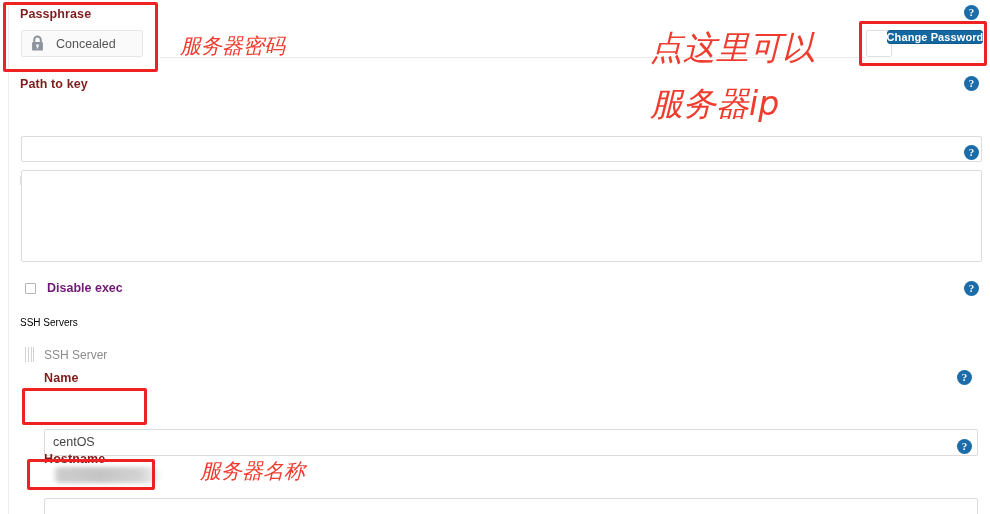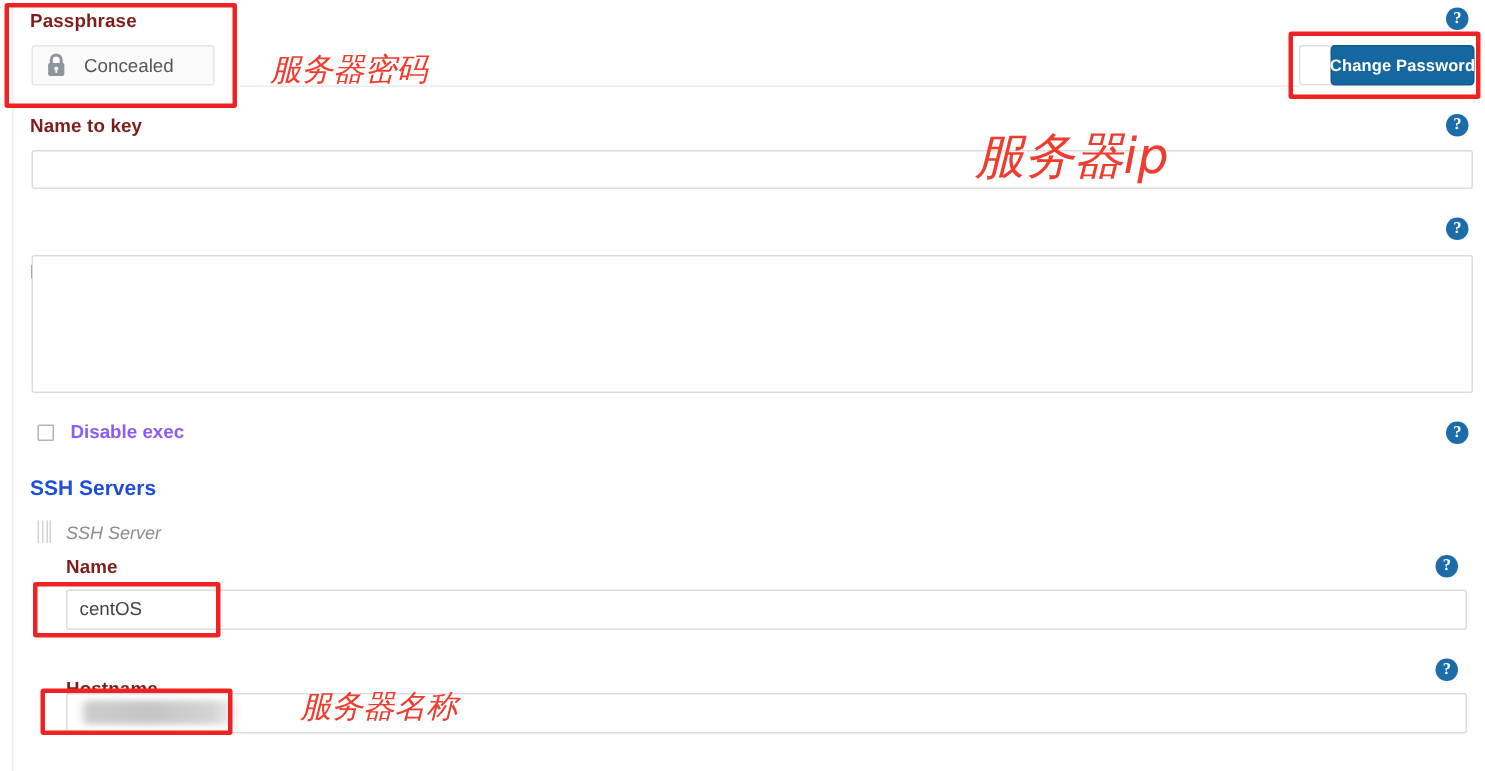--- a/index.html
+++ b/index.html
@@ -43,20 +43,21 @@
     box-sizing: border-box;
     background: #ffffff;
     border: 1px solid #dcdcdc;
     border-radius: 2px;
     font-size: 12.5px;
     color: #444444;
     padding: 0 8px;
     line-height: 24px;
     white-space: nowrap;
     overflow: hidden;
+    margin-top: 36px;
   }
 
   .row-sep {
     position: absolute;
     height: 1px;
     background: #ebebeb;
   }
 
   
   .conceal-box {
@@ -144,30 +145,30 @@
     height: 11px;
     box-sizing: border-box;
     border: 1px solid #b4b4b4;
     background: #ffffff;
     border-radius: 1px;
     flex: 0 0 auto;
   }
   .chk-label {
     font-size: 12.5px;
     font-weight: bold;
-    color: #8b5cf6;
+    color: #701a75;
     margin-left: 11px;
     white-space: nowrap;
   }
 
   .section-title {
     position: absolute;
-    font-size: 14px;
-    font-weight: bold;
-    color: #1d4ed8;
+    font-size: 10px;
+    font-weight: normal;
+    color: #000000;
   }
 
   
   .server-row {
     position: absolute;
     display: flex;
     align-items: center;
   }
   .grip {
     width: 9px;
@@ -240,46 +241,46 @@
         <rect x="6.85" y="11.0" width="1.3" height="2.6" fill="#f3f4f5"></rect>
       </svg>
     </span>
     <span class="conceal-text">Concealed</span>
   </div>
 
   <div class="row-sep" style="left:160px; top:57px; width:706px;"></div>
 
   <div class="btn-ghost" style="left:866px; top:30px; width:26px; height:27px;"></div>
 
-  <div class="btn-primary" style="left:887px; top:30px; width:96px; height:27px;">Change Password</div>
+  <div class="btn-primary" style="left:887px; top:30px; width:96px; height:14px;">Change Password</div>
 
   <div class="help-icon" style="left:964px; top:5px;">?</div>
 
-  <div class="field-label" style="left:20px; top:77px;">Name to key</div>
+  <div class="field-label" style="left:20px; top:77px;">Path to key</div>
 
   <div class="text-input" style="left:21px; top:100px; width:961px; height:26px;"></div>
 
   <div class="help-icon" style="left:964px; top:76px;">?</div>
 
   <div class="field-label" style="left:20px; top:146px;margin-top:28px;">Key</div>
 
   <div class="key-area" style="left:21px; top:170px; width:961px; height:92px;"></div>
 
   <div class="help-icon" style="left:964px; top:145px;">?</div>
 
   <div class="chk-wrap" style="left:25px; top:281px;">
     <span class="chk-box"></span>
     <span class="chk-label">Disable exec</span>
   </div>
 
   <div class="help-icon" style="left:964px; top:281px;">?</div>
 
   <div class="section-title" style="left:20px; top:317px;">SSH Servers</div>
 
-  <div class="server-row" style="left:25px; top:347px;font-style:italic;">
+  <div class="server-row" style="left:25px; top:347px;">
     <span class="grip">
       <span style="left:0px;"></span>
       <span style="left:3px;"></span>
       <span style="left:6px;"></span>
       <span style="left:8px;"></span>
     </span>
     <span class="server-row-label">SSH Server</span>
   </div>
 
   <div class="field-label" style="left:44px; top:371px;">Name</div>
@@ -299,19 +300,20 @@
   <div class="anno-rect" style="left:3px; top:2px; width:155px; height:70px;"></div>
 
   <div class="anno-rect" style="left:859px; top:21px; width:128px; height:45px;"></div>
 
   <div class="anno-rect" style="left:22px; top:388px; width:125px; height:37px;"></div>
 
   <div class="anno-rect" style="left:27px; top:459px; width:128px; height:31px;"></div>
 
   <div class="anno-text anno-sm" style="left:180px; top:34px;">服务器密码</div>
 
+  <div class="anno-text anno-lg" style="left:650px; top:29px;">点这里可以</div>
 
   <div class="anno-text anno-lg" style="left:650px; top:85px;">服务器ip</div>
 
 
   <div class="anno-text anno-sm" style="left:200px; top:459px;">服务器名称</div>
 
 </div>
 
 </body></html>

